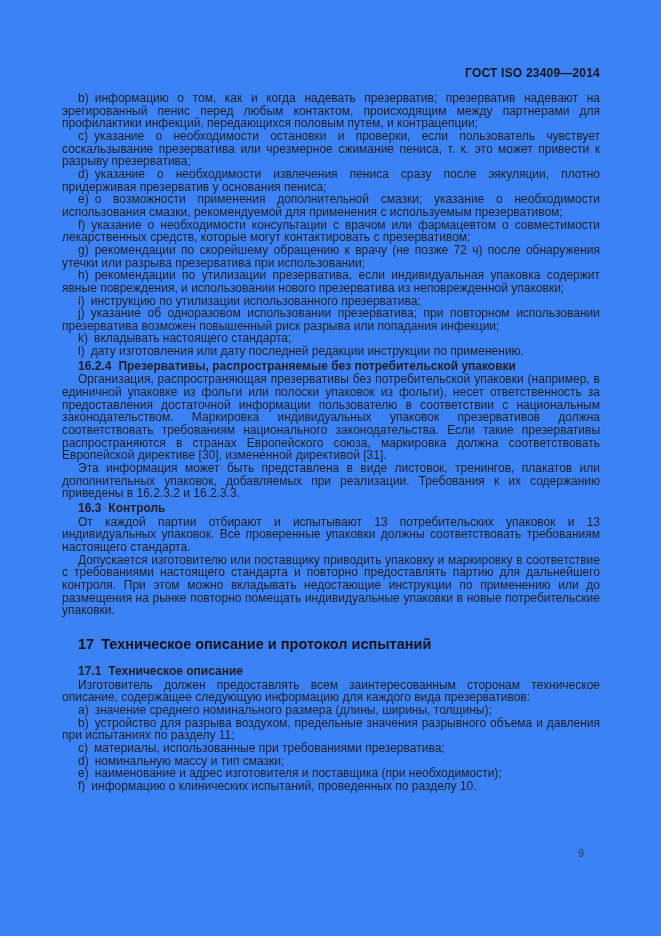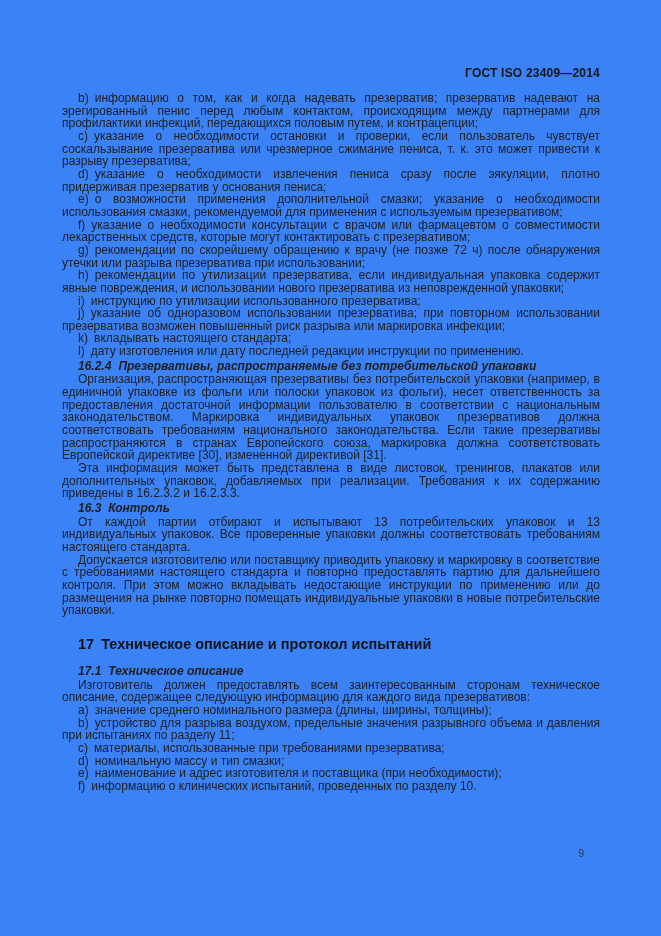--- a/index.html
+++ b/index.html
@@ -43,21 +43,20 @@
   .c-li, .c-p {
     text-indent: 16px;
   }
   
   .c-h3 {
     text-indent: 16px;
     font-weight: bold;
     margin-top: 2px !important;
     margin-bottom: 1px !important;
     text-align: center;
-    font-style: italic;
   }
   
   .c-h1 {
     text-indent: 16px;
     font-weight: bold;
     font-size: 14.5px !important;
     line-height: 17px !important;
     margin-top: 19px !important;
     margin-bottom: 12px !important;
     text-align: left;
@@ -88,21 +87,21 @@
 
   <div class="content" id="content">
       <p class="c-li"><span class="marker">b)</span><span>информацию о том, как и когда надевать презерватив; презерватив надевают на эрегированный пенис перед любым контактом, происходящим между партнерами для профилактики инфекций, передающихся половым путем, и контрацепции;</span></p>
       <p class="c-li"><span class="marker">c)</span><span>указание о необходимости остановки и проверки, если пользователь чувствует соскальзывание презерватива или чрезмерное сжимание пениса, т. к. это может привести к разрыву презерватива;</span></p>
       <p class="c-li"><span class="marker">d)</span><span>указание о необходимости извлечения пениса сразу после эякуляции, плотно придерживая презерватив у основания пениса;</span></p>
       <p class="c-li"><span class="marker">e)</span><span>о возможности применения дополнительной смазки; указание о необходимости использования смазки, рекомендуемой для применения с используемым презервативом;</span></p>
       <p class="c-li"><span class="marker">f)</span><span>указание о необходимости консультации с врачом или фармацевтом о совместимости лекарственных средств, которые могут контактировать с презервативом;</span></p>
       <p class="c-li"><span class="marker">g)</span><span>рекомендации по скорейшему обращению к врачу (не позже 72 ч) после обнаружения утечки или разрыва презерватива при использовании;</span></p>
       <p class="c-li"><span class="marker">h)</span><span>рекомендации по утилизации презерватива, если индивидуальная упаковка содержит явные повреждения, и использовании нового презерватива из неповрежденной упаковки;</span></p>
       <p class="c-li"><span class="marker">i)</span><span>инструкцию по утилизации использованного презерватива;</span></p>
-      <p class="c-li"><span class="marker">j)</span><span>указание об одноразовом использовании презерватива; при повторном использовании презерватива возможен повышенный риск разрыва или маркировка инфекции;</span></p>
+      <p class="c-li"><span class="marker">j)</span><span>указание об одноразовом использовании презерватива; при повторном использовании презерватива возможен повышенный риск разрыва или попадания инфекции;</span></p>
       <p class="c-li"><span class="marker">k)</span><span>вкладывать настоящего стандарта;</span></p>
       <p class="c-li"><span class="marker">l)</span><span>дату изготовления или дату последней редакции инструкции по применению.</span></p>
       <p class="c-h3"><span class="marker">16.2.4</span><span>Презервативы, распространяемые без потребительской упаковки</span></p>
       <p class="c-p"><span>Организация, распространяющая презервативы без потребительской упаковки (например, в единичной упаковке из фольги или полоски упаковок из фольги), несет ответственность за предоставления достаточной информации пользователю в соответствии с национальным законодательством. Маркировка индивидуальных упаковок презервативов должна соответствовать требованиям национального законодательства. Если такие презервативы распространяются в странах Европейского союза, маркировка должна соответствовать Европейской директиве [30], измененной директивой [31].</span></p>
       <p class="c-p"><span>Эта информация может быть представлена в виде листовок, тренингов, плакатов или дополнительных упаковок, добавляемых при реализации. Требования к их содержанию приведены в 16.2.3.2 и 16.2.3.3.</span></p>
       <p class="c-h3"><span class="marker">16.3</span><span>Контроль</span></p>
       <p class="c-p"><span>От каждой партии отбирают и испытывают 13 потребительских упаковок и 13 индивидуальных упаковок. Все проверенные упаковки должны соответствовать требованиям настоящего стандарта.</span></p>
       <p class="c-p"><span>Допускается изготовителю или поставщику приводить упаковку и маркировку в соответствие с требованиями настоящего стандарта и повторно предоставлять партию для дальнейшего контроля. При этом можно вкладывать недостающие инструкции по применению или до размещения на рынке повторно помещать индивидуальные упаковки в новые потребительские упаковки.</span></p>
       <p class="c-h1"><span class="marker">17</span><span>Техническое описание и протокол испытаний</span></p>
       <p class="c-h3"><span class="marker">17.1</span><span>Техническое описание</span></p>

